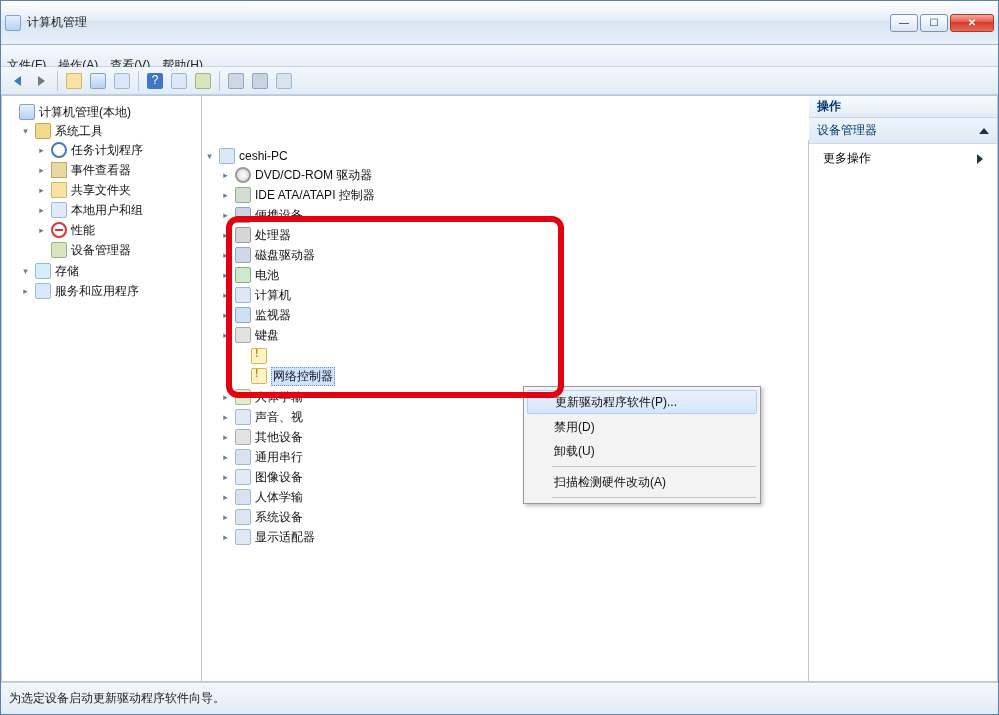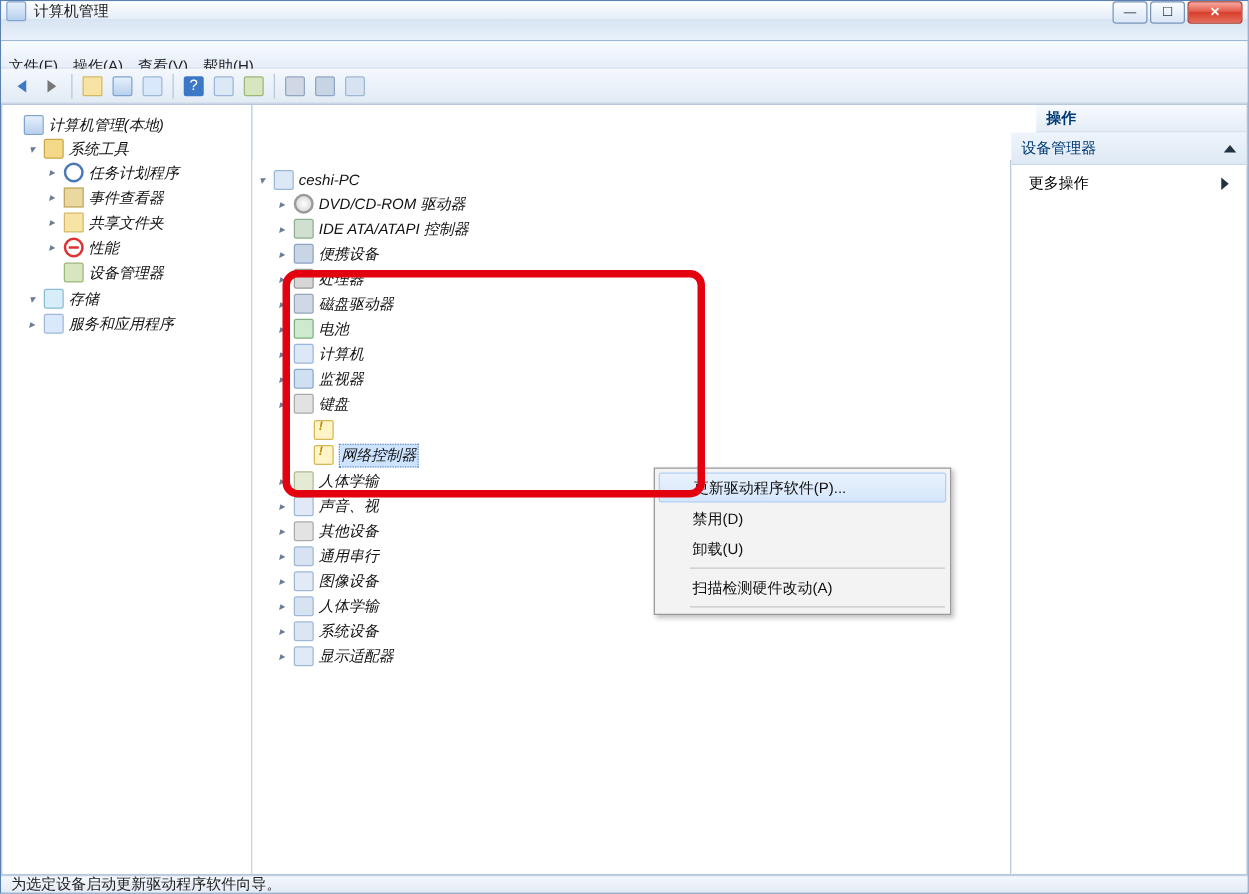--- a/index.html
+++ b/index.html
@@ -1,48 +1,48 @@
 <!DOCTYPE html>
 <html><head>
 <meta charset="utf-8">
 <style>
 * { box-sizing: border-box; margin: 0; padding: 0; font-family: "Microsoft YaHei", "Segoe UI", sans-serif; font-size: 12px; }
 body { background: #cde; width: 999px; height: 715px; overflow: hidden; }
 
 .window { width: 999px; height: 715px; background: #fff; border: 1px solid #5a7fb0; display: flex; flex-direction: column; }
 
-.titlebar { height: 32px; background: linear-gradient(#fdfefe,#e6eef8 45%,#d7e4f2 46%,#e9f1fa); border-bottom: 1px solid #9fb8d6; display: flex; align-items: flex-start; padding: 0 4px; }
+.titlebar { height: 44px; background: linear-gradient(#fdfefe,#e6eef8 45%,#d7e4f2 46%,#e9f1fa); border-bottom: 1px solid #9fb8d6; display: flex; align-items: center; padding: 0 4px; }
 .titlebar .t-icon { width: 16px; height: 16px; margin-right: 6px; display:inline-block; }
 .titlebar .title { flex: 1; color: #1a1a1a; }
 .win-btns { display:flex; gap:2px; }
 .win-btn { width:28px; height:18px; border:1px solid #7a94b8; border-radius:3px; background:linear-gradient(#fbfdff,#d9e6f5); display:flex; align-items:center; justify-content:center; font-size:10px; color:#234; }
 .win-btn.close { width:44px; background:linear-gradient(#f7a9a0,#e45a4a 45%,#d73c28 46%,#e66b5a); border-color:#b03828; color:#fff; font-weight:bold; }
 
 .menubar { height:22px; background:linear-gradient(#f7fbff,#e7eef8); border-bottom:1px solid #c7d6ea; display:flex; align-items:center; padding:0 6px; gap:12px; color:#222; }
 .menubar span { cursor:default;margin-top:20px; }
 
 .toolbar { height:28px; background:linear-gradient(#f4f8fd,#e2ebf5); border-bottom:1px solid #c0cfe2; display:flex; align-items:center; padding:0 4px; gap:0; }
 .tool-btn { width:22px; height:22px; display:flex; align-items:center; justify-content:center; border:1px solid transparent; border-radius:2px; margin:0 1px; }
 .tool-sep { width:1px; height:20px; background:#b8c8dc; margin:0 4px; }
 
 .body { flex:1; display:flex; border:1px solid #b8c8dc; margin:0; min-height:0; }
 .left-pane { width:200px; border-right:1px solid #b8c8dc; background:#fff; padding:6px 2px; overflow:auto; }
 .center-pane { flex:1; background:#fff; border-right:1px solid #b8c8dc; padding:6px 2px; overflow:hidden; position:relative;margin-top:44px; }
 .right-pane { width:188px; background:#fff; display:flex; flex-direction:column; }
 
-.right-header { height:22px; background:linear-gradient(#f7fbff,#e4ecf5); border-bottom:1px solid #c7d6ea; display:flex; align-items:center; padding:0 8px; font-weight:bold; color:#003a74;margin-left:20px;}
+.right-header { height:22px; background:linear-gradient(#f7fbff,#e4ecf5); border-bottom:1px solid #c7d6ea; display:flex; align-items:center; padding:0 8px; font-weight:bold; color:#003a74;}
 .right-section { background:linear-gradient(#eef4fb,#dfe9f4); border-bottom:1px solid #c7d6ea; padding:4px 8px; display:flex; justify-content:space-between; align-items:center; color:#003a74;}
 .right-item { padding:6px 14px; display:flex; justify-content:space-between; align-items:center; }
 
-.statusbar { height:14px; background:linear-gradient(#f4f8fd,#e2ebf5); border-top:1px solid #c0cfe2; display:flex; align-items:center; padding:0 8px; color:#222; }
+.statusbar { height:32px; background:linear-gradient(#f4f8fd,#e2ebf5); border-top:1px solid #c0cfe2; display:flex; align-items:center; padding:0 8px; color:#222; }
 
 .tree ul { list-style:none; padding-left:16px; }
 .tree > ul { padding-left:0; }
 .tree li { white-space:nowrap; padding:1px 0; }
-.node { display:flex; align-items:center; gap:4px; height:18px;font-style:italic; }
+.node { display:flex; align-items:center; gap:4px; height:18px; }
 .expander { width:11px; height:11px; display:inline-flex; align-items:center; justify-content:center; color:#6b7d96; font-size:9px; }
 .expander.open::before{content:"▾";}
 .expander.closed::before{content:"▸";}
 .expander.none{visibility:hidden;}
 .nicon{width:16px;height:16px;display:inline-block;}
 .label{color:#111;}
 .label.sel{background:#cde3ff;border:1px dotted #6a8fc8;padding:0 1px;}
 
 .red-box{position:absolute; border:6px solid #e3000f; border-radius:12px; left:226px; top:216px; width:338px; height:182px; pointer-events:none;}
 
@@ -185,20 +185,27 @@
                 <li>
                     <div class="node">
                       <span class="expander closed"></span>
                       <span class="nicon i-folder"></span>
                       <span class="label">共享文件夹</span>
                     </div>
                   </li>
                 <li>
                     <div class="node">
                       <span class="expander closed"></span>
+                      <span class="nicon i-users"></span>
+                      <span class="label">本地用户和组</span>
+                    </div>
+                  </li>
+                <li>
+                    <div class="node">
+                      <span class="expander closed"></span>
                       <span class="nicon i-noentry"></span>
                       <span class="label">性能</span>
                     </div>
                   </li>
                 <li>
                     <div class="node">
                       <span class="expander none"></span>
                       <span class="nicon i-device"></span>
                       <span class="label">设备管理器</span>
                     </div>

